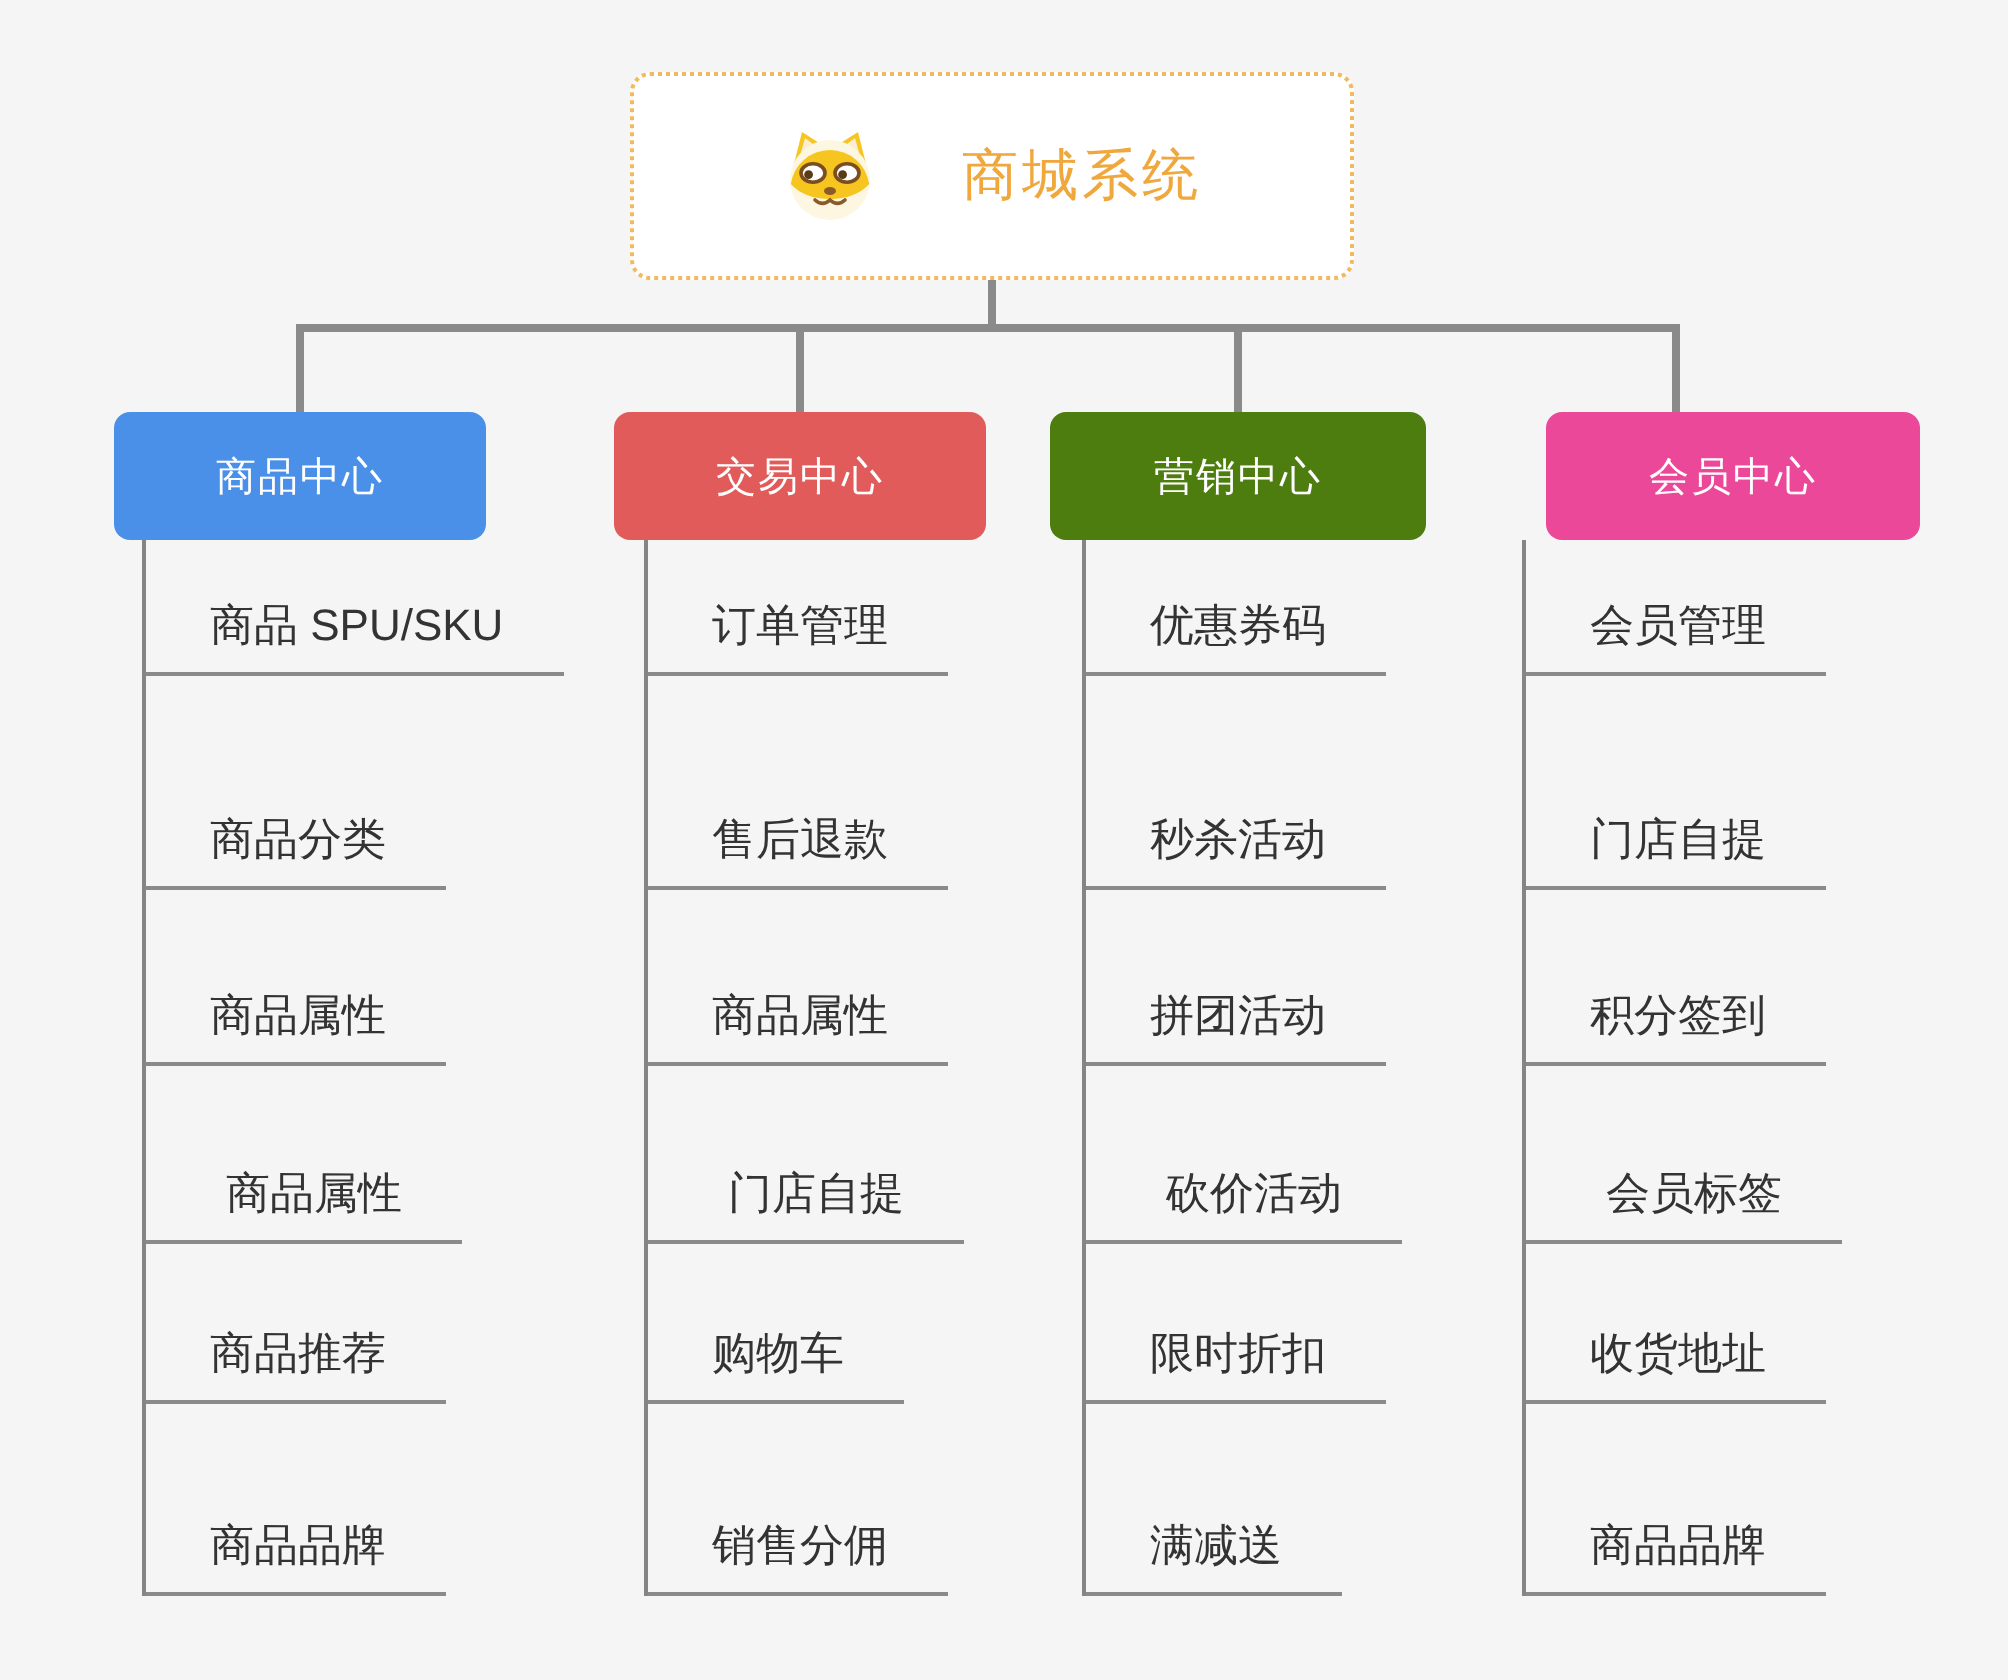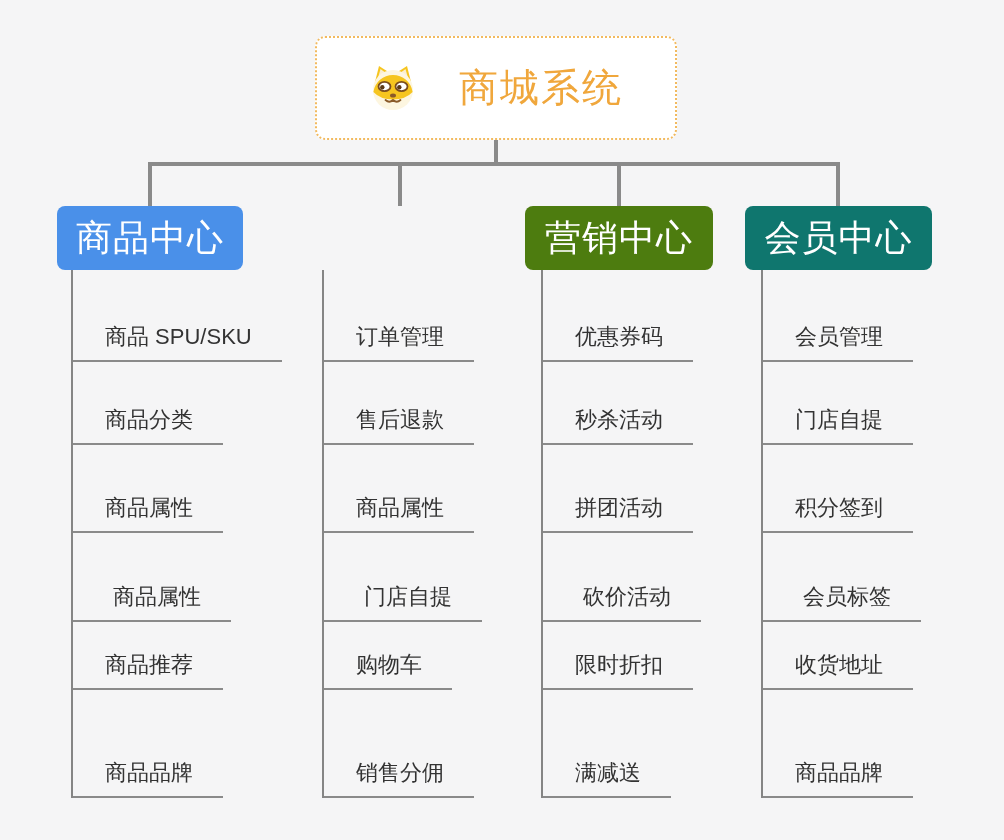--- a/index.html
+++ b/index.html
@@ -23,21 +23,21 @@
     background:#ffffff;
     border:2px dotted #F2BA5F;
     border-radius:10px;
     display:flex;
     align-items:center;
     justify-content:center;
     gap:14px;
     cursor:pointer;
   }
   .root-title{
-    font-size:39px;
+    font-size:28px;
     letter-spacing:2px;
     color:#F0A73C;
     font-weight:400;
     white-space:nowrap;
     margin-left:28px;
   }
   .root-icon{width:48px;height:46px;flex:0 0 auto;}
   
   .connectors{
     position:absolute;
@@ -51,21 +51,21 @@
     height:64px;
     box-sizing:border-box;
     border-radius:8px;
     display:flex;
     align-items:center;
     justify-content:center;
     cursor:pointer;
   }
   .branch-label{
     color:#ffffff;
-    font-size:36px;
+    font-size:20px;
     letter-spacing:1px;
     white-space:nowrap;
   }
   .bn0{left:57px;width:186px;}
   .bn1{left:307px;width:186px;}
   .bn2{left:525px;width:188px;}
   .bn3{left:745px;width:187px;}
   
   .branch-children{
     position:absolute;
@@ -81,25 +81,25 @@
     position:absolute;
     left:0;
     transform:translateY(-100%);
     white-space:nowrap;
     font-size:22px;
     color:#333333;
     padding:0 30px 8px 32px;
     border-bottom:2px solid #8a8a8a;
     cursor:pointer;
   }
-  .r0{top:92px;}
+  .r0{top:68px;}
   .r1{top:175px;}
   .r2{top:263px;}
   .r3{top:352px;padding-left:40px;}
-  .r4{top:420px;}
+  .r4{top:432px;}
   .r5{top:528px;}
 </style>
 </head>
 <body>
 
 <div class="stage">
 
   <svg class="connectors" width="1004" height="840" viewBox="0 0 1004 840">
     <path d="M496 140 L496 164" fill="none" stroke="#8A8A8A" stroke-width="4"></path>
     <path d="M150 206 L150 164 L838 164 L838 206" fill="none" stroke="#8A8A8A" stroke-width="4"></path>
@@ -121,24 +121,27 @@
       <circle cx="30.3" cy="22.3" r="2.2" fill="#5B3A16"></circle>
       <ellipse cx="24" cy="30.5" rx="3" ry="2" fill="#8A5A28"></ellipse>
       <path d="M16.5 35 q3.75 3.4 7.5 0 q3.75 3.4 7.5 0" fill="none" stroke="#8A5A28" stroke-width="1.8" stroke-linecap="round"></path>
     </svg>
     <span class="root-title">商城系统</span>
   </div>
 
   <div class="branch-node bn0" style="background-color: rgb(74, 144, 233);">
     <span class="branch-label">商品中心</span>
   </div>
+  <div class="branch-node bn1" style="background-color: rgb(226, 91, 91);">
+    <span class="branch-label">交易中心</span>
+  </div>
   <div class="branch-node bn2" style="background-color: #4d7c0f;">
     <span class="branch-label">营销中心</span>
   </div>
-  <div class="branch-node bn3" style="background-color: #0f766e;">
+  <div class="branch-node bn3" style="background-color: #ec4899; margin-left: 28px;">
     <span class="branch-label">会员中心</span>
   </div>
 
   <div class="branch-children col0">
     <div class="leaf-node r0">商品 SPU/SKU</div>
     <div class="leaf-node r1">商品分类</div>
     <div class="leaf-node r2">商品属性</div>
     <div class="leaf-node r3">商品属性</div>
     <div class="leaf-node r4">商品推荐</div>
     <div class="leaf-node r5">商品品牌</div>

